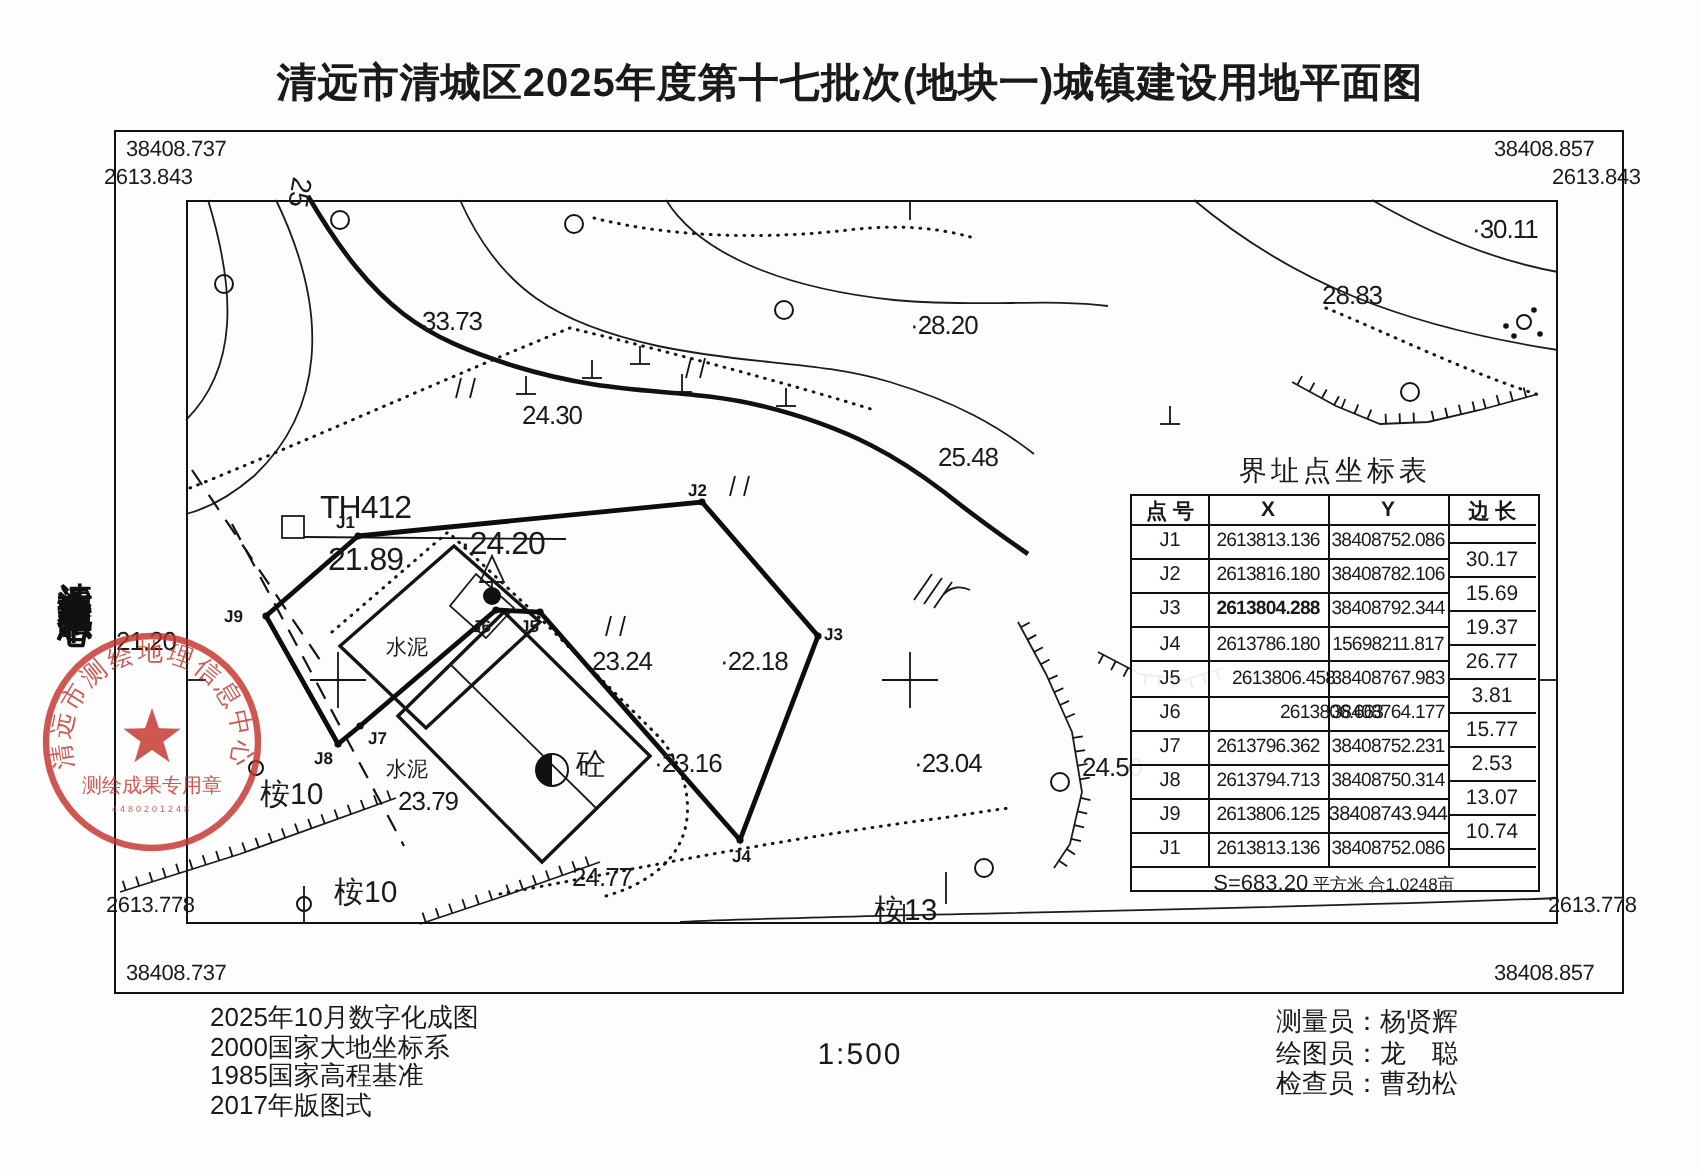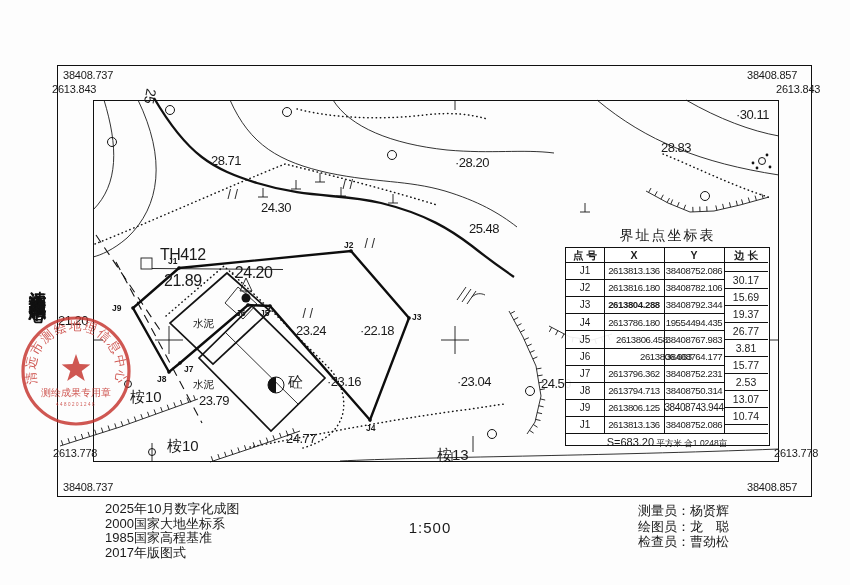--- a/index.html
+++ b/index.html
@@ -42,20 +42,21 @@
   #notes { position:absolute; left:105px; top:502px; font-size:13px; line-height:14.6px; }
   #scale { position:absolute; left:400px; top:519px; width:60px; text-align:center;
            font-size:15px; letter-spacing:1px; }
   #credits { position:absolute; left:638px; top:503px; font-size:13px; line-height:15.6px; }
 </style>
 </head>
 <body>
 
 <div id="sheet">
 
+  <div id="title">清远市清城区2025年度第十七批次(地块一)城镇建设用地平面图</div>
 
   <svg id="mapsvg" width="850" height="585">
 
     <path class="ct" d="M104,100 C118,146 119,184 93,210"></path>
     <path class="ct" d="M138,100 C166,158 161,206 127,238 C113,250 101,255 93,257"></path>
     <path class="ctx" d="M154,98 C188,156 213,169 257,183 C309,199 339,193 381,203 C426,214 451,230 472,246 C487,258 501,268 514,277"></path>
     <path class="ct" d="M230,100 C250,145 279,162 329,173 C377,183 407,180 445,191 C478,201 499,213 517,227"></path>
     <path class="ct" d="M333,100 C350,127 391,144 447,150 C492,154 522,149 554,153"></path>
     <path class="ct" d="M597,100 C646,141 701,163 779,175"></path>
     <path class="ct" d="M686,100 C719,119 751,131 779,136"></path>
@@ -245,21 +246,21 @@
       <div class="corner-label" style="left: 63px; top: 69px;">38408.737</div>
       <div class="corner-label" style="left: 52px; top: 83px;">2613.843</div>
       <div class="corner-label" style="left: 747px; top: 69px;">38408.857</div>
       <div class="corner-label" style="left: 776px; top: 83px;">2613.843</div>
       <div class="corner-label" style="left: 53px; top: 447px;">2613.778</div>
       <div class="corner-label" style="left: 63px; top: 481px;">38408.737</div>
       <div class="corner-label" style="left: 774px; top: 447px;">2613.778</div>
       <div class="corner-label" style="left: 747px; top: 481px;">38408.857</div>
     </div>
   <div id="map-labels">
-      <div class="ml " style="left: 211px; top: 153px;">28.71</div>
+      <div class="ml " style="left: 211px; top: 153px;">33.73</div>
       <div class="ml " style="left: 261px; top: 200px;">24.30</div>
       <div class="ml " style="left: 455px; top: 155px;">·28.20</div>
       <div class="ml " style="left: 469px; top: 221px;">25.48</div>
       <div class="ml " style="left: 736px; top: 107px;">·30.11</div>
       <div class="ml " style="left: 661px; top: 140px;">28.83</div>
       <div class="ml big" style="left: 230px; top: 264px;">·24.20</div>
       <div class="ml big" style="left: 164px; top: 272px;">21.89</div>
       <div class="ml " style="left: 296px; top: 323px;">23.24</div>
       <div class="ml " style="left: 360px; top: 323px;">·22.18</div>
       <div class="ml " style="left: 327px; top: 374px;">·23.16</div>
@@ -321,21 +322,21 @@
       <div class="tcell" style="left: 38px; top: 17.2px; width: 60px; font-size: 9.6px; letter-spacing: -0.4px;">2613813.136</div>
       <div class="tcell" style="left: 98px; top: 17.2px; width: 60px; font-size: 9.6px; letter-spacing: -0.4px;">38408752.086</div>
       <div class="tcell" style="left: 0px; top: 34.3px; width: 38px; font-size: 10px;">J2</div>
       <div class="tcell" style="left: 38px; top: 34.3px; width: 60px; font-size: 9.6px; letter-spacing: -0.4px;">2613816.180</div>
       <div class="tcell" style="left: 98px; top: 34.3px; width: 60px; font-size: 9.6px; letter-spacing: -0.4px;">38408782.106</div>
       <div class="tcell" style="left: 0px; top: 51.4px; width: 38px; font-size: 10px;">J3</div>
       <div class="tcell" style="left: 38px; top: 51.4px; width: 60px; font-size: 9.6px; letter-spacing: -0.4px; font-weight: bold;">2613804.288</div>
       <div class="tcell" style="left: 98px; top: 51.4px; width: 60px; font-size: 9.6px; letter-spacing: -0.4px;">38408792.344</div>
       <div class="tcell" style="left: 0px; top: 68.5px; width: 38px; font-size: 10px;">J4</div>
       <div class="tcell" style="left: 38px; top: 68.5px; width: 60px; font-size: 9.6px; letter-spacing: -0.4px;">2613786.180</div>
-      <div class="tcell" style="left: 98px; top: 68.5px; width: 60px; font-size: 9.6px; letter-spacing: -0.4px;">19554494.435</div>
+      <div class="tcell" style="left: 98px; top: 68.5px; width: 60px; font-size: 9.6px; letter-spacing: -0.4px;">15698211.817</div>
       <div class="tcell" style="left: 0px; top: 85.6px; width: 38px; font-size: 10px;">J5</div>
       <div class="tcell" style="left: 38px; top: 85.6px; width: 60px; font-size: 9.6px; letter-spacing: -0.4px; padding-left: 12px;">2613806.458</div>
       <div class="tcell" style="left: 98px; top: 85.6px; width: 60px; font-size: 9.6px; letter-spacing: -0.4px;">38408767.983</div>
       <div class="tcell" style="left: 0px; top: 102.7px; width: 38px; font-size: 10px;">J6</div>
       <div class="tcell" style="left: 38px; top: 102.7px; width: 60px; font-size: 9.6px; letter-spacing: -0.4px; padding-left: 36px;">2613806.663</div>
       <div class="tcell" style="left: 98px; top: 102.7px; width: 60px; font-size: 9.6px; letter-spacing: -0.4px;">38408764.177</div>
       <div class="tcell" style="left: 0px; top: 119.8px; width: 38px; font-size: 10px;">J7</div>
       <div class="tcell" style="left: 38px; top: 119.8px; width: 60px; font-size: 9.6px; letter-spacing: -0.4px;">2613796.362</div>
       <div class="tcell" style="left: 98px; top: 119.8px; width: 60px; font-size: 9.6px; letter-spacing: -0.4px;">38408752.231</div>
       <div class="tcell" style="left: 0px; top: 136.9px; width: 38px; font-size: 10px;">J8</div>

